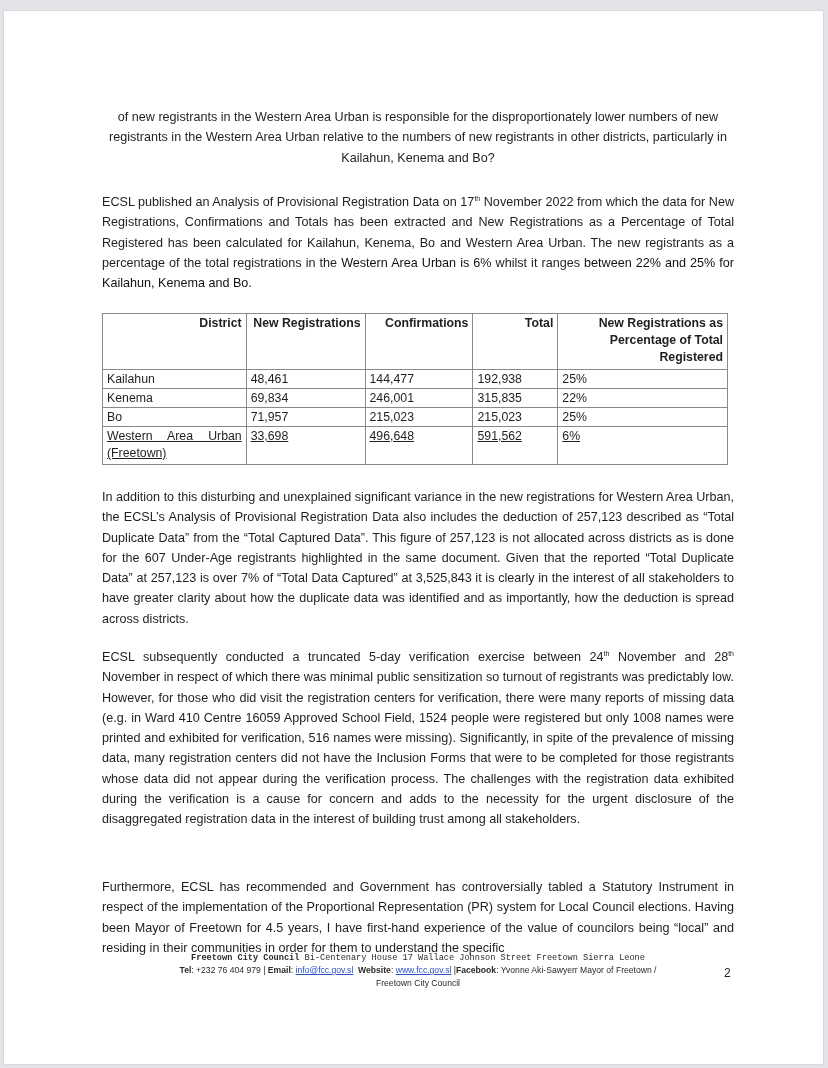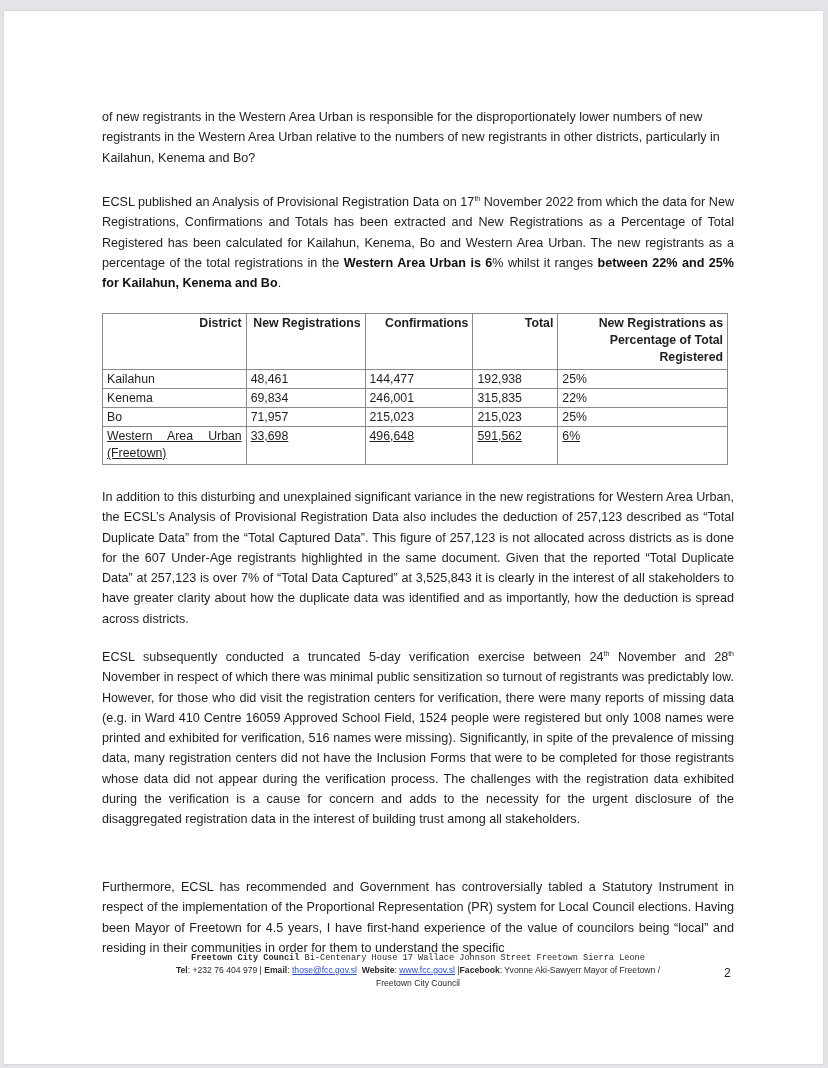--- a/index.html
+++ b/index.html
@@ -13,23 +13,23 @@
       position: absolute; left: 4px; top: 11px; width: 819px; height: 1053px;
       background: #ffffff;
       box-shadow: 0 0 2px rgba(0,0,0,0.15);
     }
     .text {
       position: absolute; left: 98px; width: 632px;
       font-family: "Liberation Sans", sans-serif;
       font-size: 12.6px; line-height: 20.3px; color: #1f1f1f;
       text-align: justify;
     }
-    .text b { font-weight: bold; color: #111; }
+    .text b { font-weight: normal; color: #111; }
     sup { font-size: 7px; line-height: 0; vertical-align: super; }
-    .p1 { top: 96px; text-align: left; }
+    .p1 { top: 96px; text-align: center; }
     .p2 { top: 181px; }
     .p3 { top: 476px; }
     .p4 { top: 636px; }
     .p5 { top: 866px; }
     table.reg {
       position: absolute; left: 98px; top: 302px; width: 626px;
       border-collapse: collapse;
       font-family: "Liberation Sans", sans-serif;
       font-size: 12.3px; color: #1f1f1f;
     }
@@ -122,19 +122,19 @@
     <span>ECSL subsequently conducted a truncated 5-day verification exercise between 24</span><sup>th</sup><span> November and 28</span><sup>th</sup><span> November in respect of which there was minimal public sensitization so turnout of registrants was predictably low. However, for those who did visit the registration centers for verification, there were many reports of missing data (e.g. in Ward 410 Centre 16059 Approved School Field, 1524 people were registered but only 1008 names were printed and exhibited for verification, 516 names were missing). Significantly, in spite of the prevalence of missing data, many registration centers did not have the Inclusion Forms that were to be completed for those registrants whose data did not appear during the verification process. The challenges with the registration data exhibited during the verification is a cause for concern and adds to the necessity for the urgent disclosure of the disaggregated registration data in the interest of building trust among all stakeholders.</span>
   </p>
 
   <p class="text p5" style="margin:0;">Furthermore, ECSL has recommended and Government has controversially tabled a Statutory Instrument in respect of the implementation of the Proportional Representation (PR) system for Local Council elections. Having been Mayor of Freetown for 4.5 years, I have first-hand experience of the value of councilors being “local” and residing in their communities in order for them to understand the specific</p>
 
   <div class="footer" style="top:941px;">
     <div class="l1">
       <b>Freetown City Council</b><span> Bi-Centenary House 17 Wallace Johnson Street Freetown Sierra Leone</span>
     </div>
     <div class="l2">
-      <b>Tel</b><span>: +232 76 404 979 | </span><b>Email</b>: <a class="link">those@fcc.gov.sl</a>&nbsp; <b>Website</b>: <a class="link">www.fcc.gov.sl</a> |<b>Facebook</b><span>: Yvonne Aki-Sawyerr Mayor of Freetown /</span>
+      <b>Tel</b><span>: +232 76 404 979 | </span><b>Email</b>: <a class="link">info@fcc.gov.sl</a>&nbsp; <b>Website</b>: <a class="link">www.fcc.gov.sl</a> |<b>Facebook</b><span>: Yvonne Aki-Sawyerr Mayor of Freetown /</span>
     </div>
     <div class="l3">Freetown City Council</div>
   </div>
 
   <div class="pageno">2</div>
 </div>
 
 </body></html>

